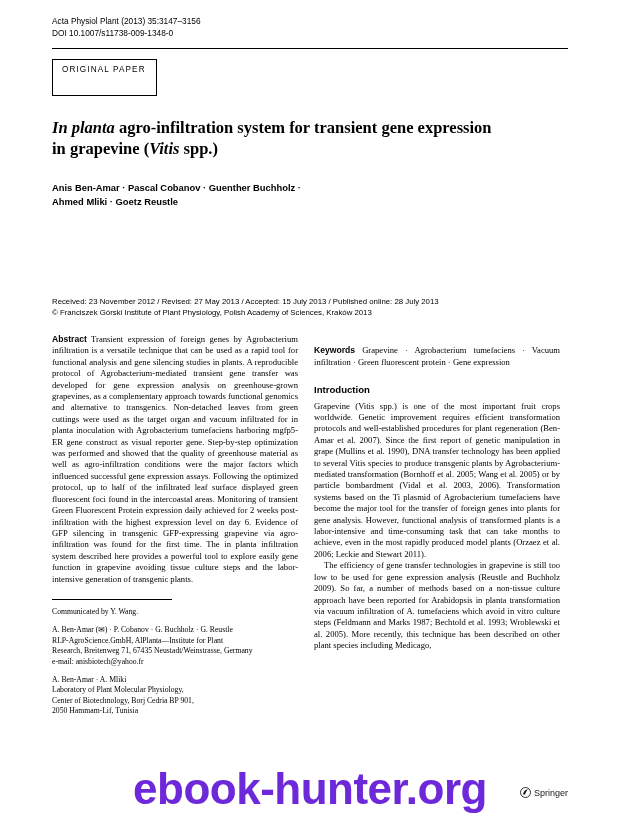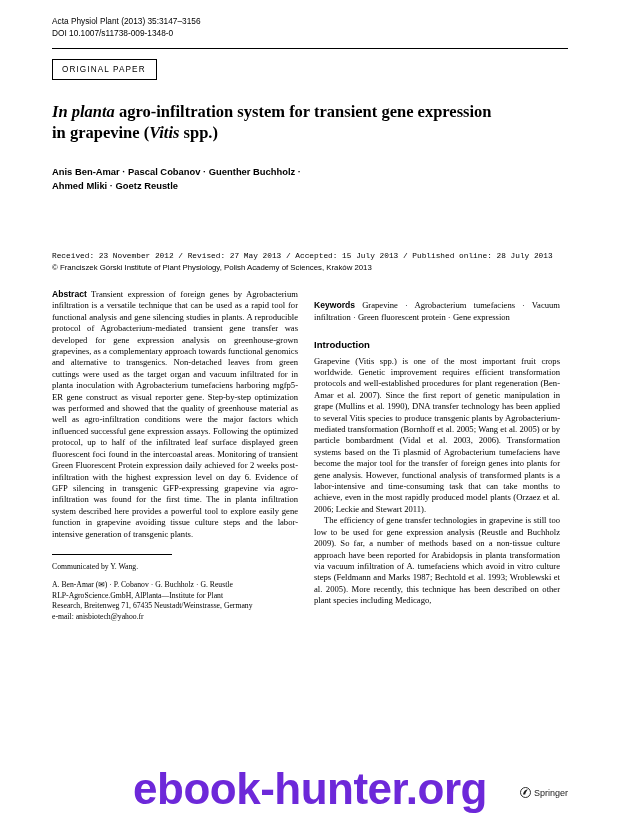--- a/index.html
+++ b/index.html
@@ -30,21 +30,21 @@
   }
   .rule {
     border-top: 1px solid #000;
     margin-top: 9px;
     width: 516px;
   }
   .paper-type-box {
     margin-top: 10px;
     display: inline-block;
     border: 1px solid #000;
-    padding: 5px 10px 5px 9px;
+    padding: 5px 10px 21px 9px;
     font-family: "Liberation Sans", sans-serif;
     font-size: 8.2px;
     letter-spacing: 1.1px;
   }
   .title {
     margin-top: 21px;
     font-size: 16.5px;
     line-height: 21px;
     font-weight: bold;
     font-family: "Liberation Serif", serif;
@@ -52,22 +52,22 @@
   }
   .title i { font-style: italic; }
   .authors {
     margin-top: 22px;
     font-family: "Liberation Sans", sans-serif;
     font-size: 9.4px;
     font-weight: bold;
     line-height: 14px;
   }
   .dates {
-    margin-top: 58px;
-    font-family: Liberation Mono, monospace;
+    margin-top: 87px;
+    font-family: Liberation Sans, sans-serif;
     font-size: 7.8px;
     line-height: 11px;
   }
   .copyright {
     font-family: "Liberation Sans", sans-serif;
     font-size: 7.8px;
     line-height: 11px;
   }
   .columns {
     margin-top: 16px;
@@ -184,20 +184,26 @@
 
         <div class="footnote-rule"></div>
         <div class="footnote">
           <p>Communicated by Y. Wang.</p>
           <p>
             <span>A. Ben-Amar (✉) · P. Cobanov · G. Buchholz · G. Reustle</span><br>
             <span>RLP-AgroScience.GmbH, AlPlanta—Institute for Plant</span><br>
             <span>Research, Breitenweg 71, 67435 Neustadt/Weinstrasse, Germany</span><br>
             <span>e-mail: anisbiotech@yahoo.fr</span>
           </p>
+          <p>
+            <span>A. Ben-Amar · A. Mliki</span><br>
+            <span>Laboratory of Plant Molecular Physiology,</span><br>
+            <span>Center of Biotechnology, Borj Cedria BP 901,</span><br>
+            <span>2050 Hammam-Lif, Tunisia</span>
+          </p>
         </div>
       </div>
 
       <div class="col">
         <div class="kw-block">
           <span class="kw-head">Keywords</span> <span>Grapevine · Agrobacterium tumefaciens · Vacuum infiltration · Green fluorescent protein · Gene expression</span>
         </div>
 
         <div class="section-head">Introduction</div>
         <p class="body-par">Grapevine (Vitis spp.) is one of the most important fruit crops worldwide. Genetic improvement requires efficient transformation protocols and well-established procedures for plant regeneration (Ben-Amar et al. 2007). Since the first report of genetic manipulation in grape (Mullins et al. 1990), DNA transfer technology has been applied to several Vitis species to produce transgenic plants by Agrobacterium-mediated transformation (Bornhoff et al. 2005; Wang et al. 2005) or by particle bombardment (Vidal et al. 2003, 2006). Transformation systems based on the Ti plasmid of Agrobacterium tumefaciens have become the major tool for the transfer of foreign genes into plants for gene analysis. However, functional analysis of transformed plants is a labor-intensive and time-consuming task that can take months to achieve, even in the most rapidly produced model plants (Orzaez et al. 2006; Leckie and Stewart 2011).</p>

